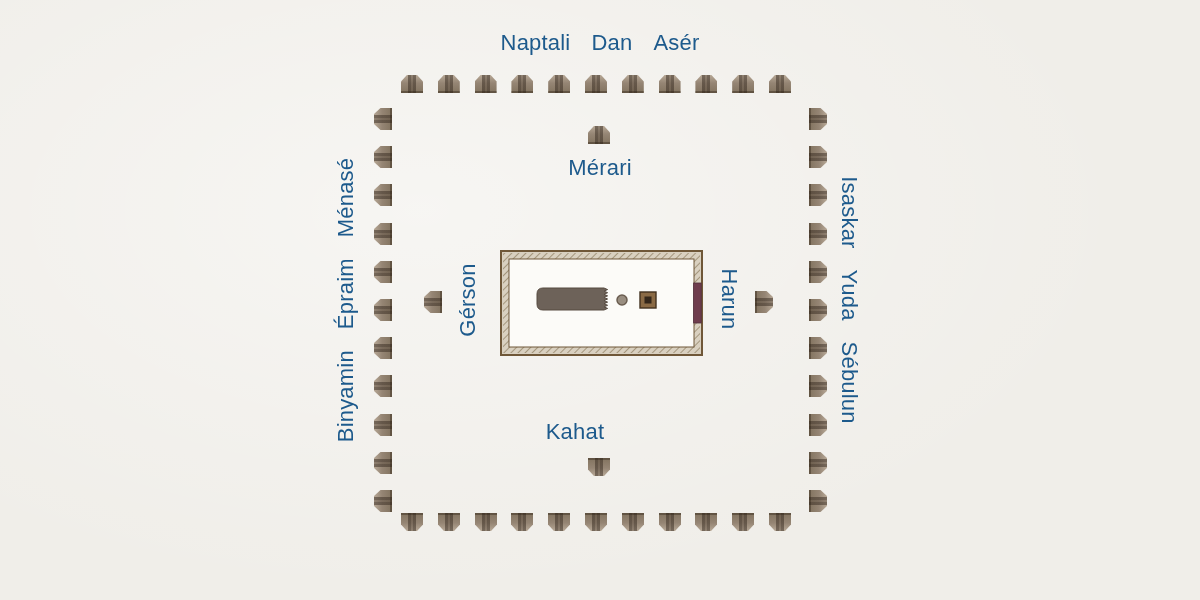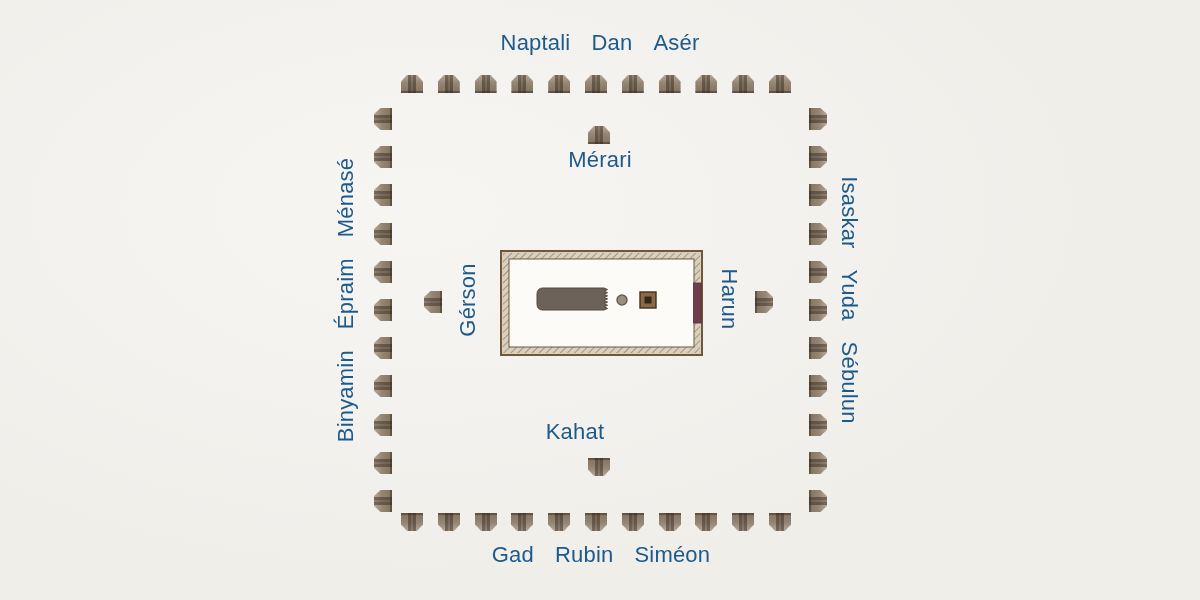--- a/index.html
+++ b/index.html
@@ -21,21 +21,21 @@
     color:#1d5a8c;font-size:22px;line-height:1;letter-spacing:.2px;
   }
   .label-single{
     position:absolute;white-space:nowrap;
     color:#1d5a8c;font-size:22px;line-height:1;letter-spacing:.2px;
   }
   #labels-top{left:600px;top:43px;transform:translate(-50%,-50%);}
   #labels-bottom{left:601px;top:555px;transform:translate(-50%,-50%);}
   #labels-left{left:346px;top:300px;transform:translate(-50%,-50%) rotate(-90deg);}
   #labels-right{left:849px;top:300px;transform:translate(-50%,-50%) rotate(90deg);}
-  #label-merari{left:600px;top:160px;transform:translate(-50%,-50%);}
+  #label-merari{left:600px;top:168px;transform:translate(-50%,-50%);}
   #label-kahat{left:575px;top:432px;transform:translate(-50%,-50%);}
   #label-gerson{left:468px;top:300px;transform:translate(-50%,-50%) rotate(-90deg);}
   #label-harun{left:729px;top:299px;transform:translate(-50%,-50%) rotate(90deg);}
 
   
   .tent{width:22px;height:22px;position:relative;flex:0 0 auto;}
   .tent::before{
     content:"";position:absolute;left:0;bottom:2px;width:22px;height:18px;
     background:
       linear-gradient(0deg, rgba(42,30,18,.38) 0 2px, rgba(0,0,0,0) 2px),
@@ -72,25 +72,20 @@
 
   <div class="label-group" id="labels-top">
       <span>Naptali</span>
       <span>Dan</span>
       <span>Asér</span>
     </div>
   <div class="label-group" id="labels-right">
       <span>Isaskar</span>
       <span>Yuda</span>
       <span>Sébulun</span>
-    </div>
-  <div class="label-group" id="labels-bottom">
-      <span>Gad</span>
-      <span>Rubin</span>
-      <span>Siméon</span>
     </div>
   <div class="label-group" id="labels-left">
       <span>Binyamin</span>
       <span>Épraim</span>
       <span>Ménasé</span>
     </div>
 
   <div class="tent-row" id="row-top">
       <span class="tent"></span>
       <span class="tent"></span>

